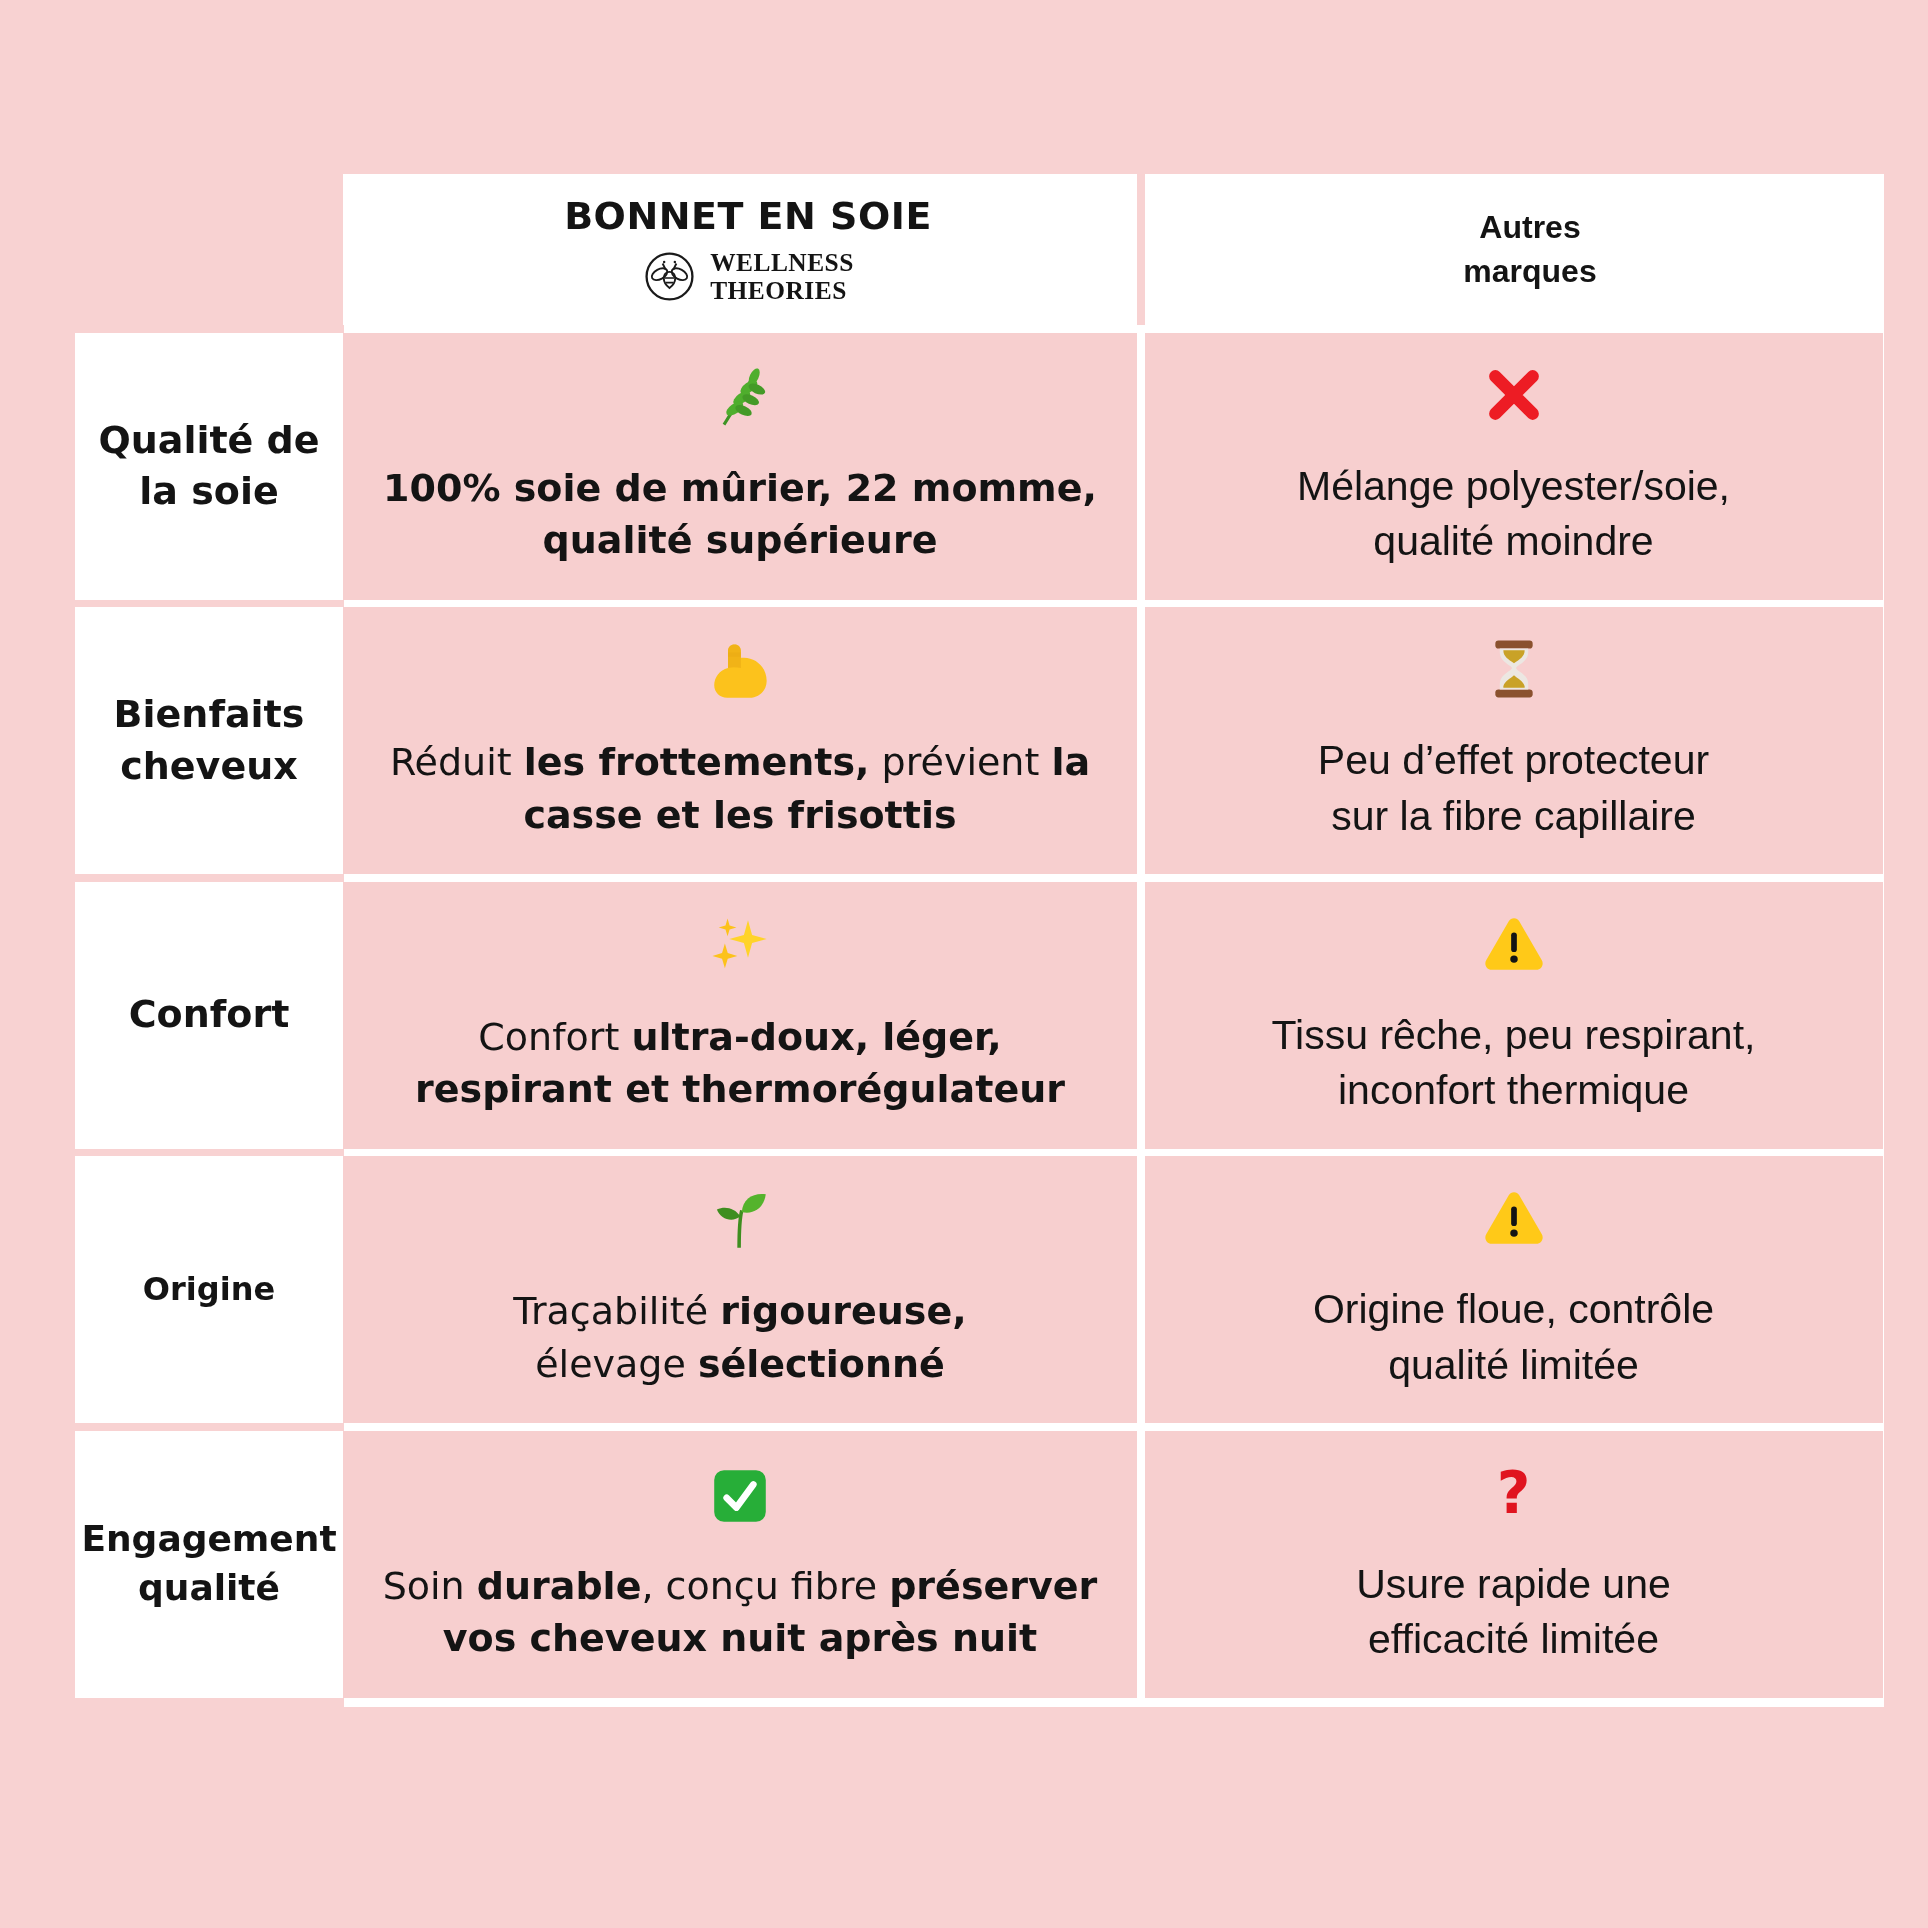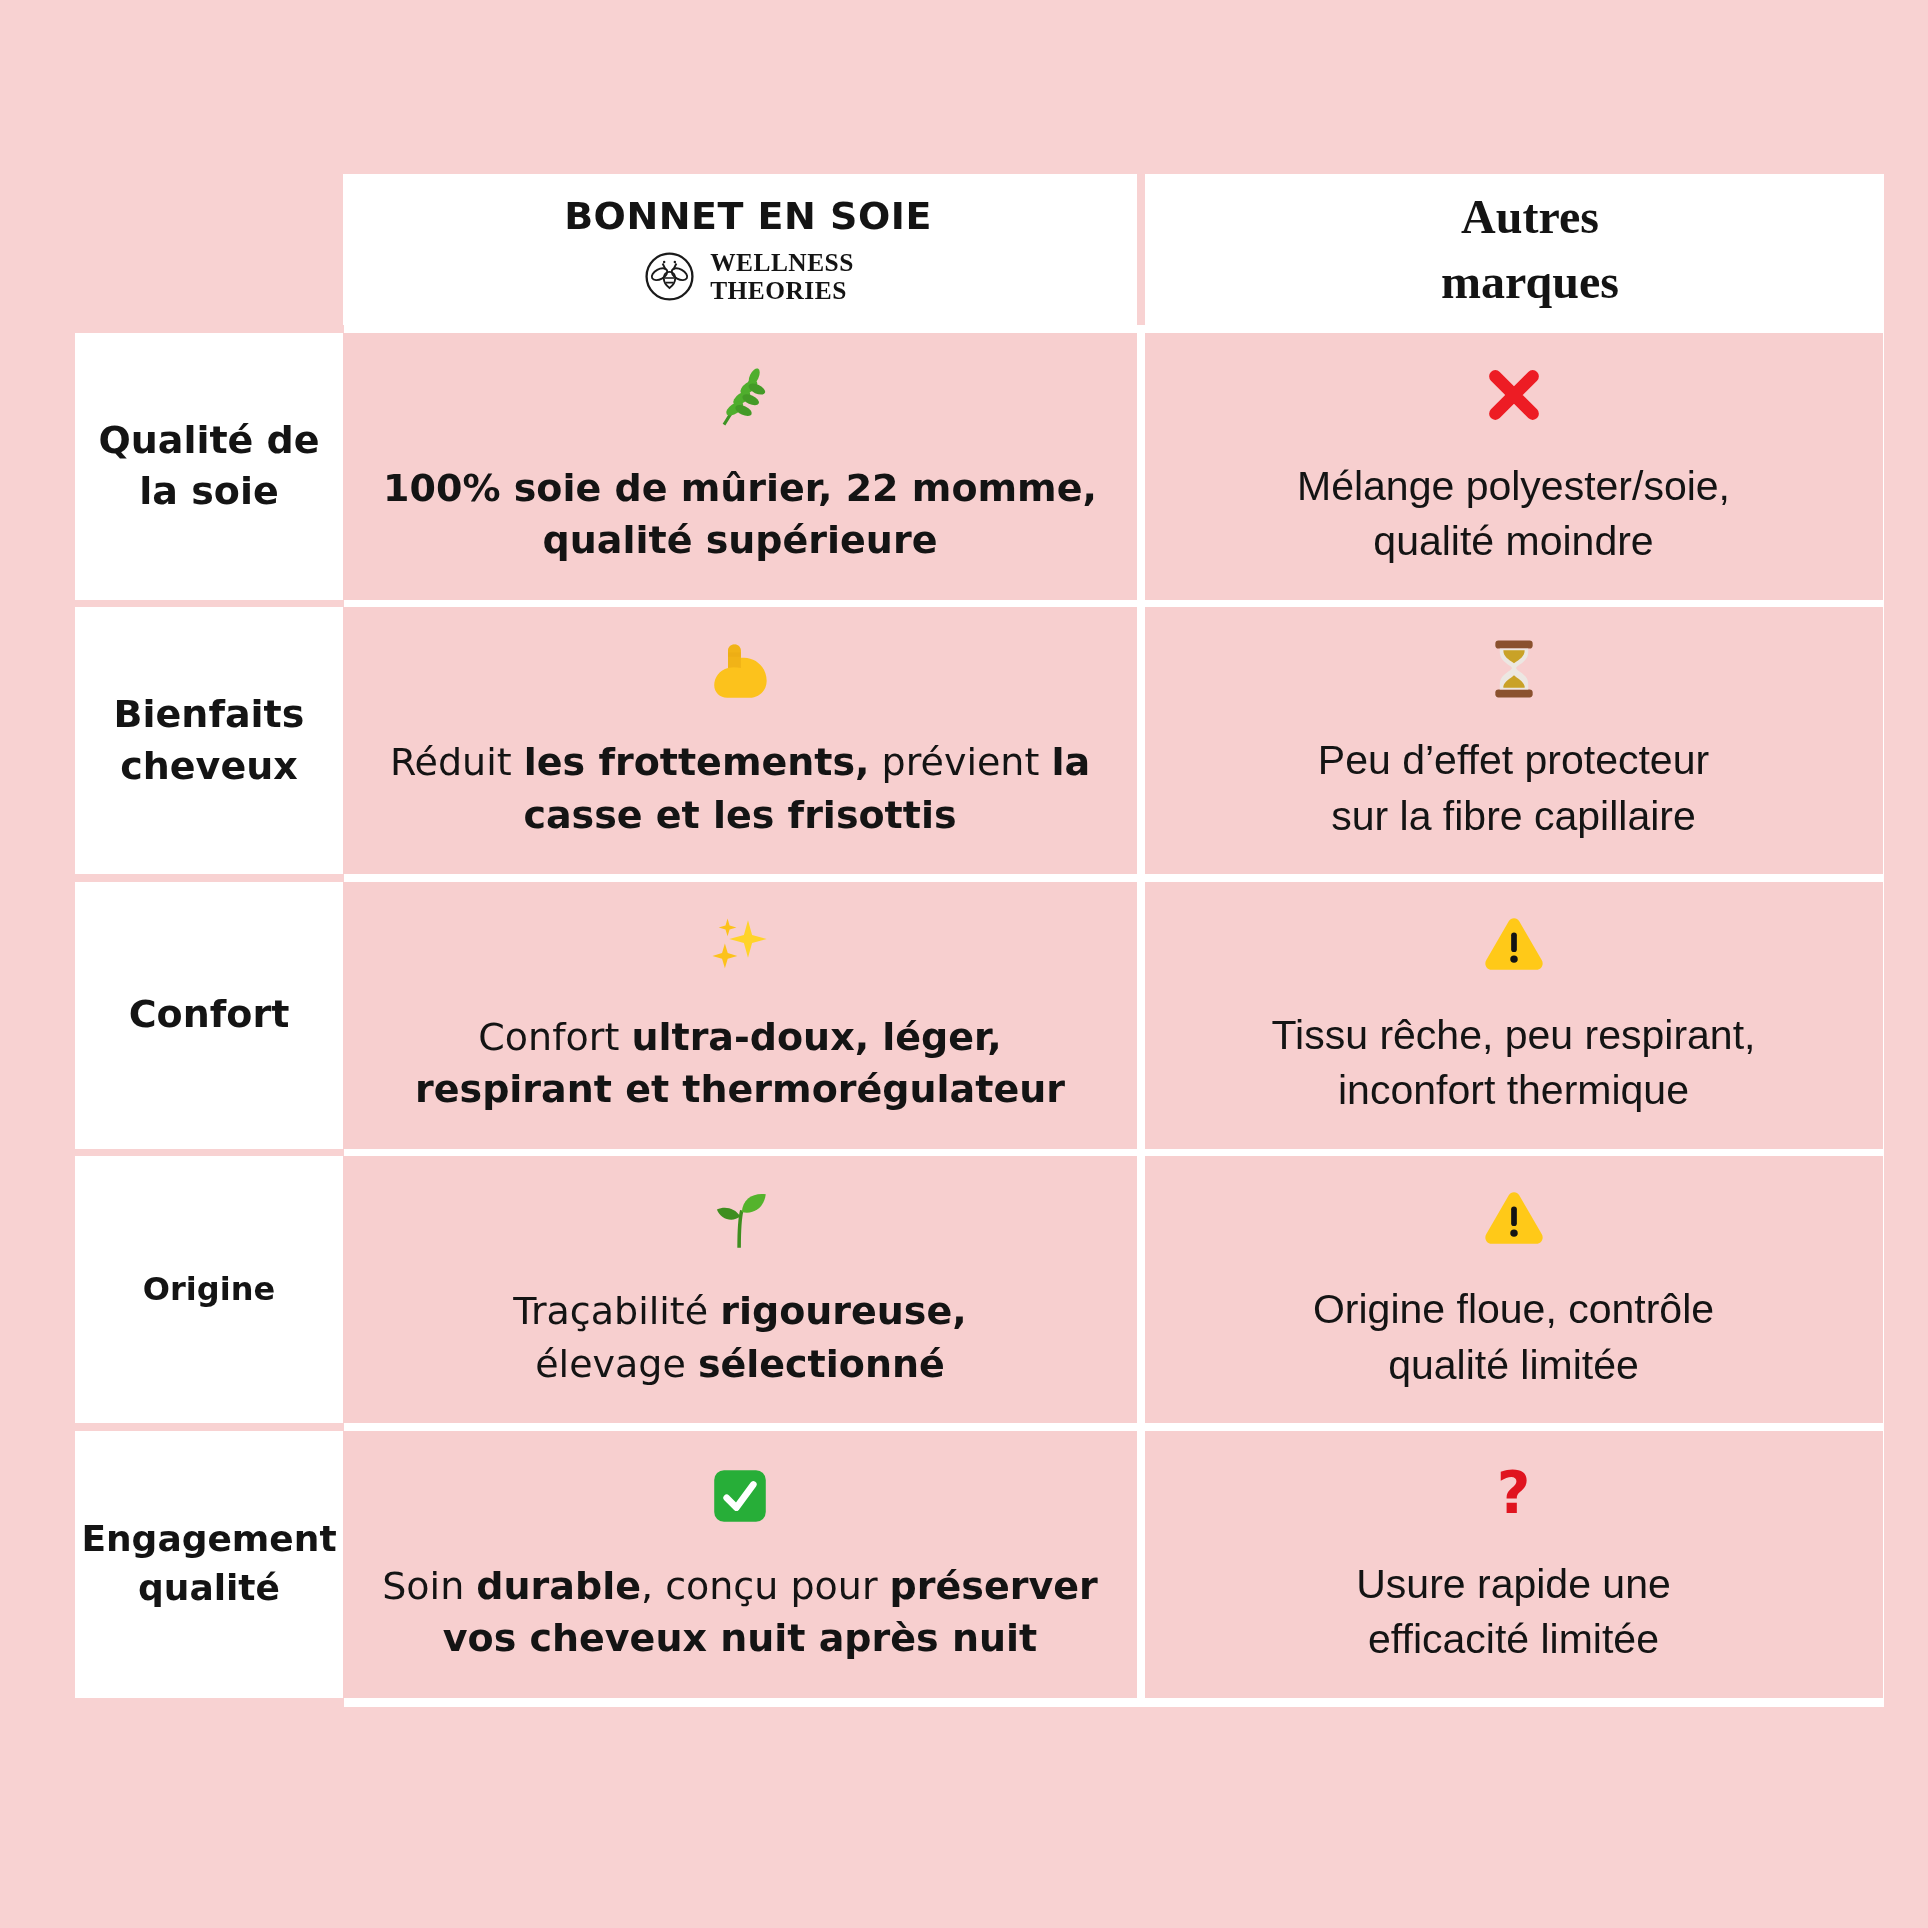--- a/index.html
+++ b/index.html
@@ -22,22 +22,22 @@
     font-weight:700;font-size:38px;color:#141414;letter-spacing:0.5px;white-space:pre-line;text-align:center;
   }
   .brand{display:flex;align-items:center;gap:13px;margin-top:9.4px;}
   .brand .logo{width:55px;height:55px;display:flex;align-items:center;justify-content:center;}
   .brand .logo svg{width:100%;height:100%;}
   .brand-name{
     font-family:Liberation Serif, serif;
     font-weight:700;font-size:25.4px;line-height:1.12;color:#141414;white-space:pre-line;text-align:left;letter-spacing:0.5px;
   }
   .competitor-title{
-    font-family:Liberation Serif, serif;
-    font-weight:700;font-size:48px;line-height:1.35;color:#141414;white-space:pre-line;text-align:center;margin-left:33px;
+    font-family:Liberation Sans, sans-serif;
+    font-weight:700;font-size:32px;line-height:1.35;color:#141414;white-space:pre-line;text-align:center;margin-left:33px;
   }
 
   .label-cell{
     background:#ffffff;display:flex;align-items:center;justify-content:center;text-align:center;
     font-family:"DejaVu Sans","Liberation Sans",sans-serif;font-weight:700;color:#141414;
     font-size:38px;line-height:1.35;white-space:pre-line;padding:0 9.4px;box-sizing:border-box;
   }
   .label-cell.small{font-size:32px;}
   .label-cell.medium{font-size:36px;}
 
@@ -198,21 +198,21 @@
 
     <div class="label-cell medium c-label r5">Engagement
 qualité</div>
     <div class="cell cell-product c-mid r5">
       <span class="icon">
           <svg viewBox="0 0 72 72">
             <rect x="7" y="7" width="58" height="58" rx="11" fill="#27ae38"></rect>
             <path d="M21 38l11 11 19-26" stroke="#fff" stroke-width="7.5" fill="none" stroke-linecap="round" stroke-linejoin="round"></path>
           </svg>
         </span>
-      <div class="txt"><span class="seg">Soin </span><span class="seg b">durable</span><span class="seg">, conçu pour </span><span class="seg b">préserver
+      <div class="txt"><span class="seg">Soin </span><span class="seg b">durable</span><span class="seg">, conçu fibre </span><span class="seg b">préserver
 vos cheveux nuit après nuit</span></div>
     </div>
     <div class="cell cell-competitor c-right r5">
       <span class="icon">
           <span class="q">?</span>
         </span>
       <div class="txt"><span class="seg">Usure rapide une
 efficacité limitée</span></div>
     </div>
 

